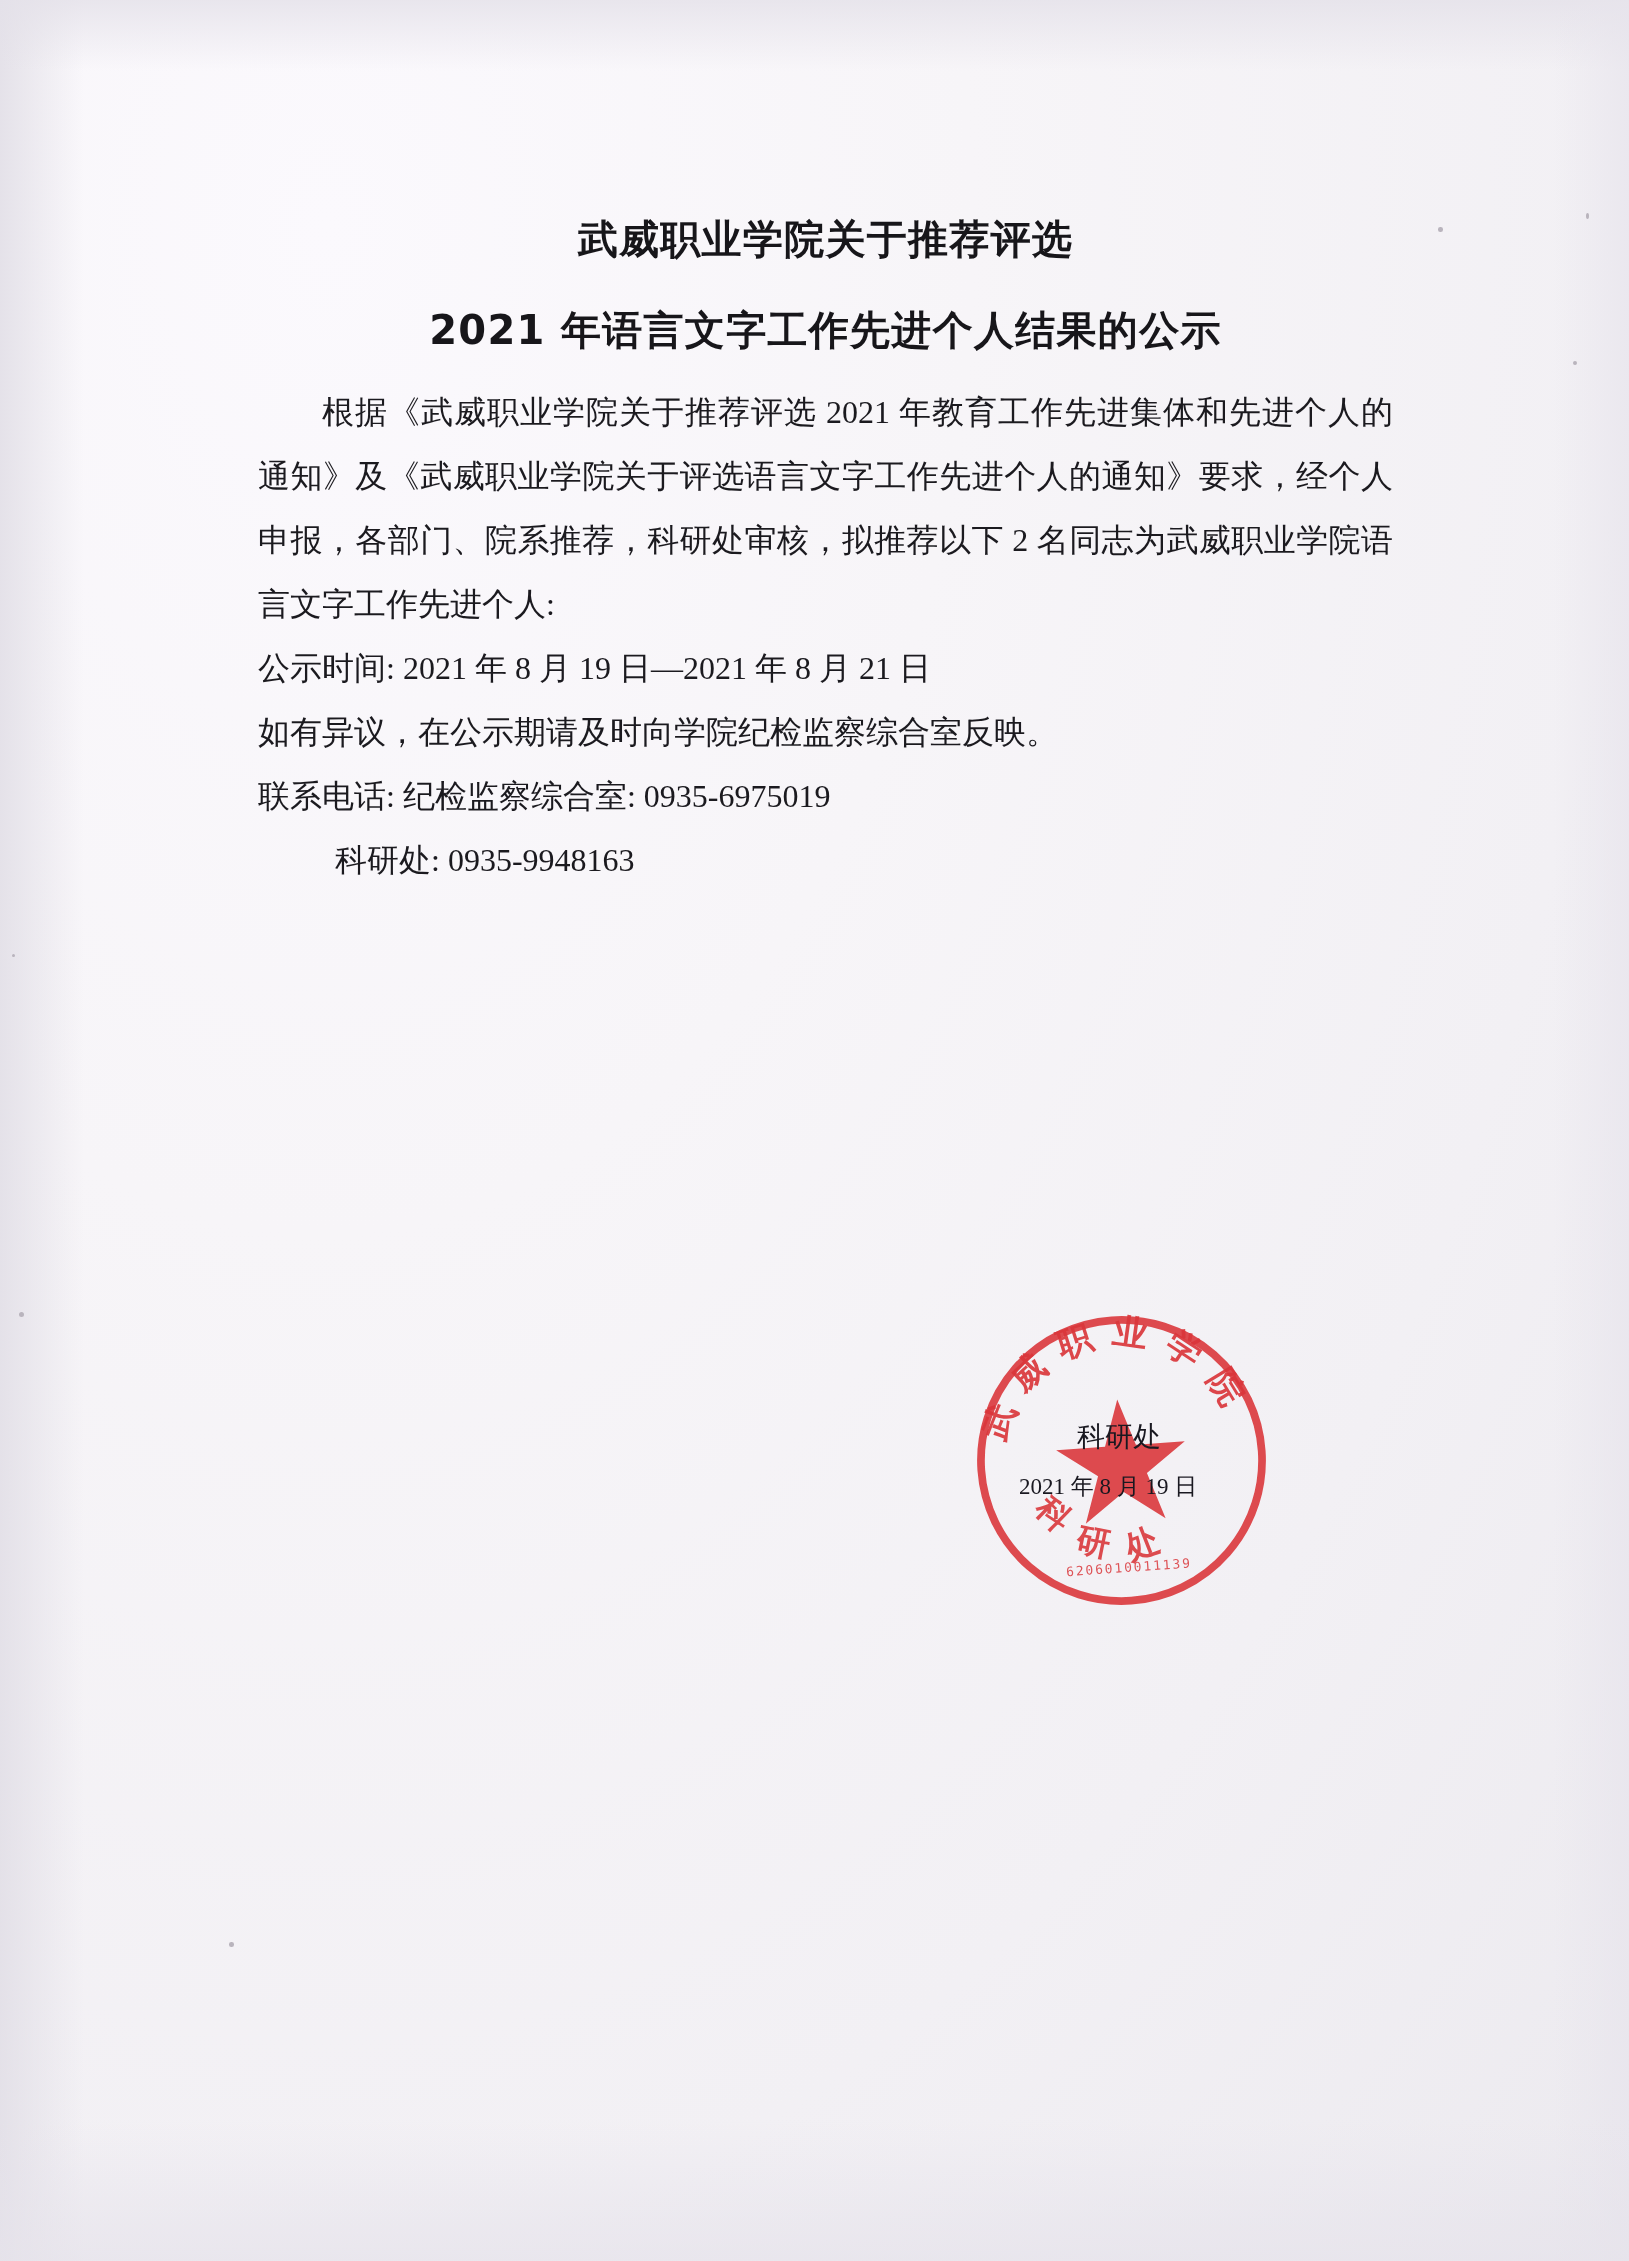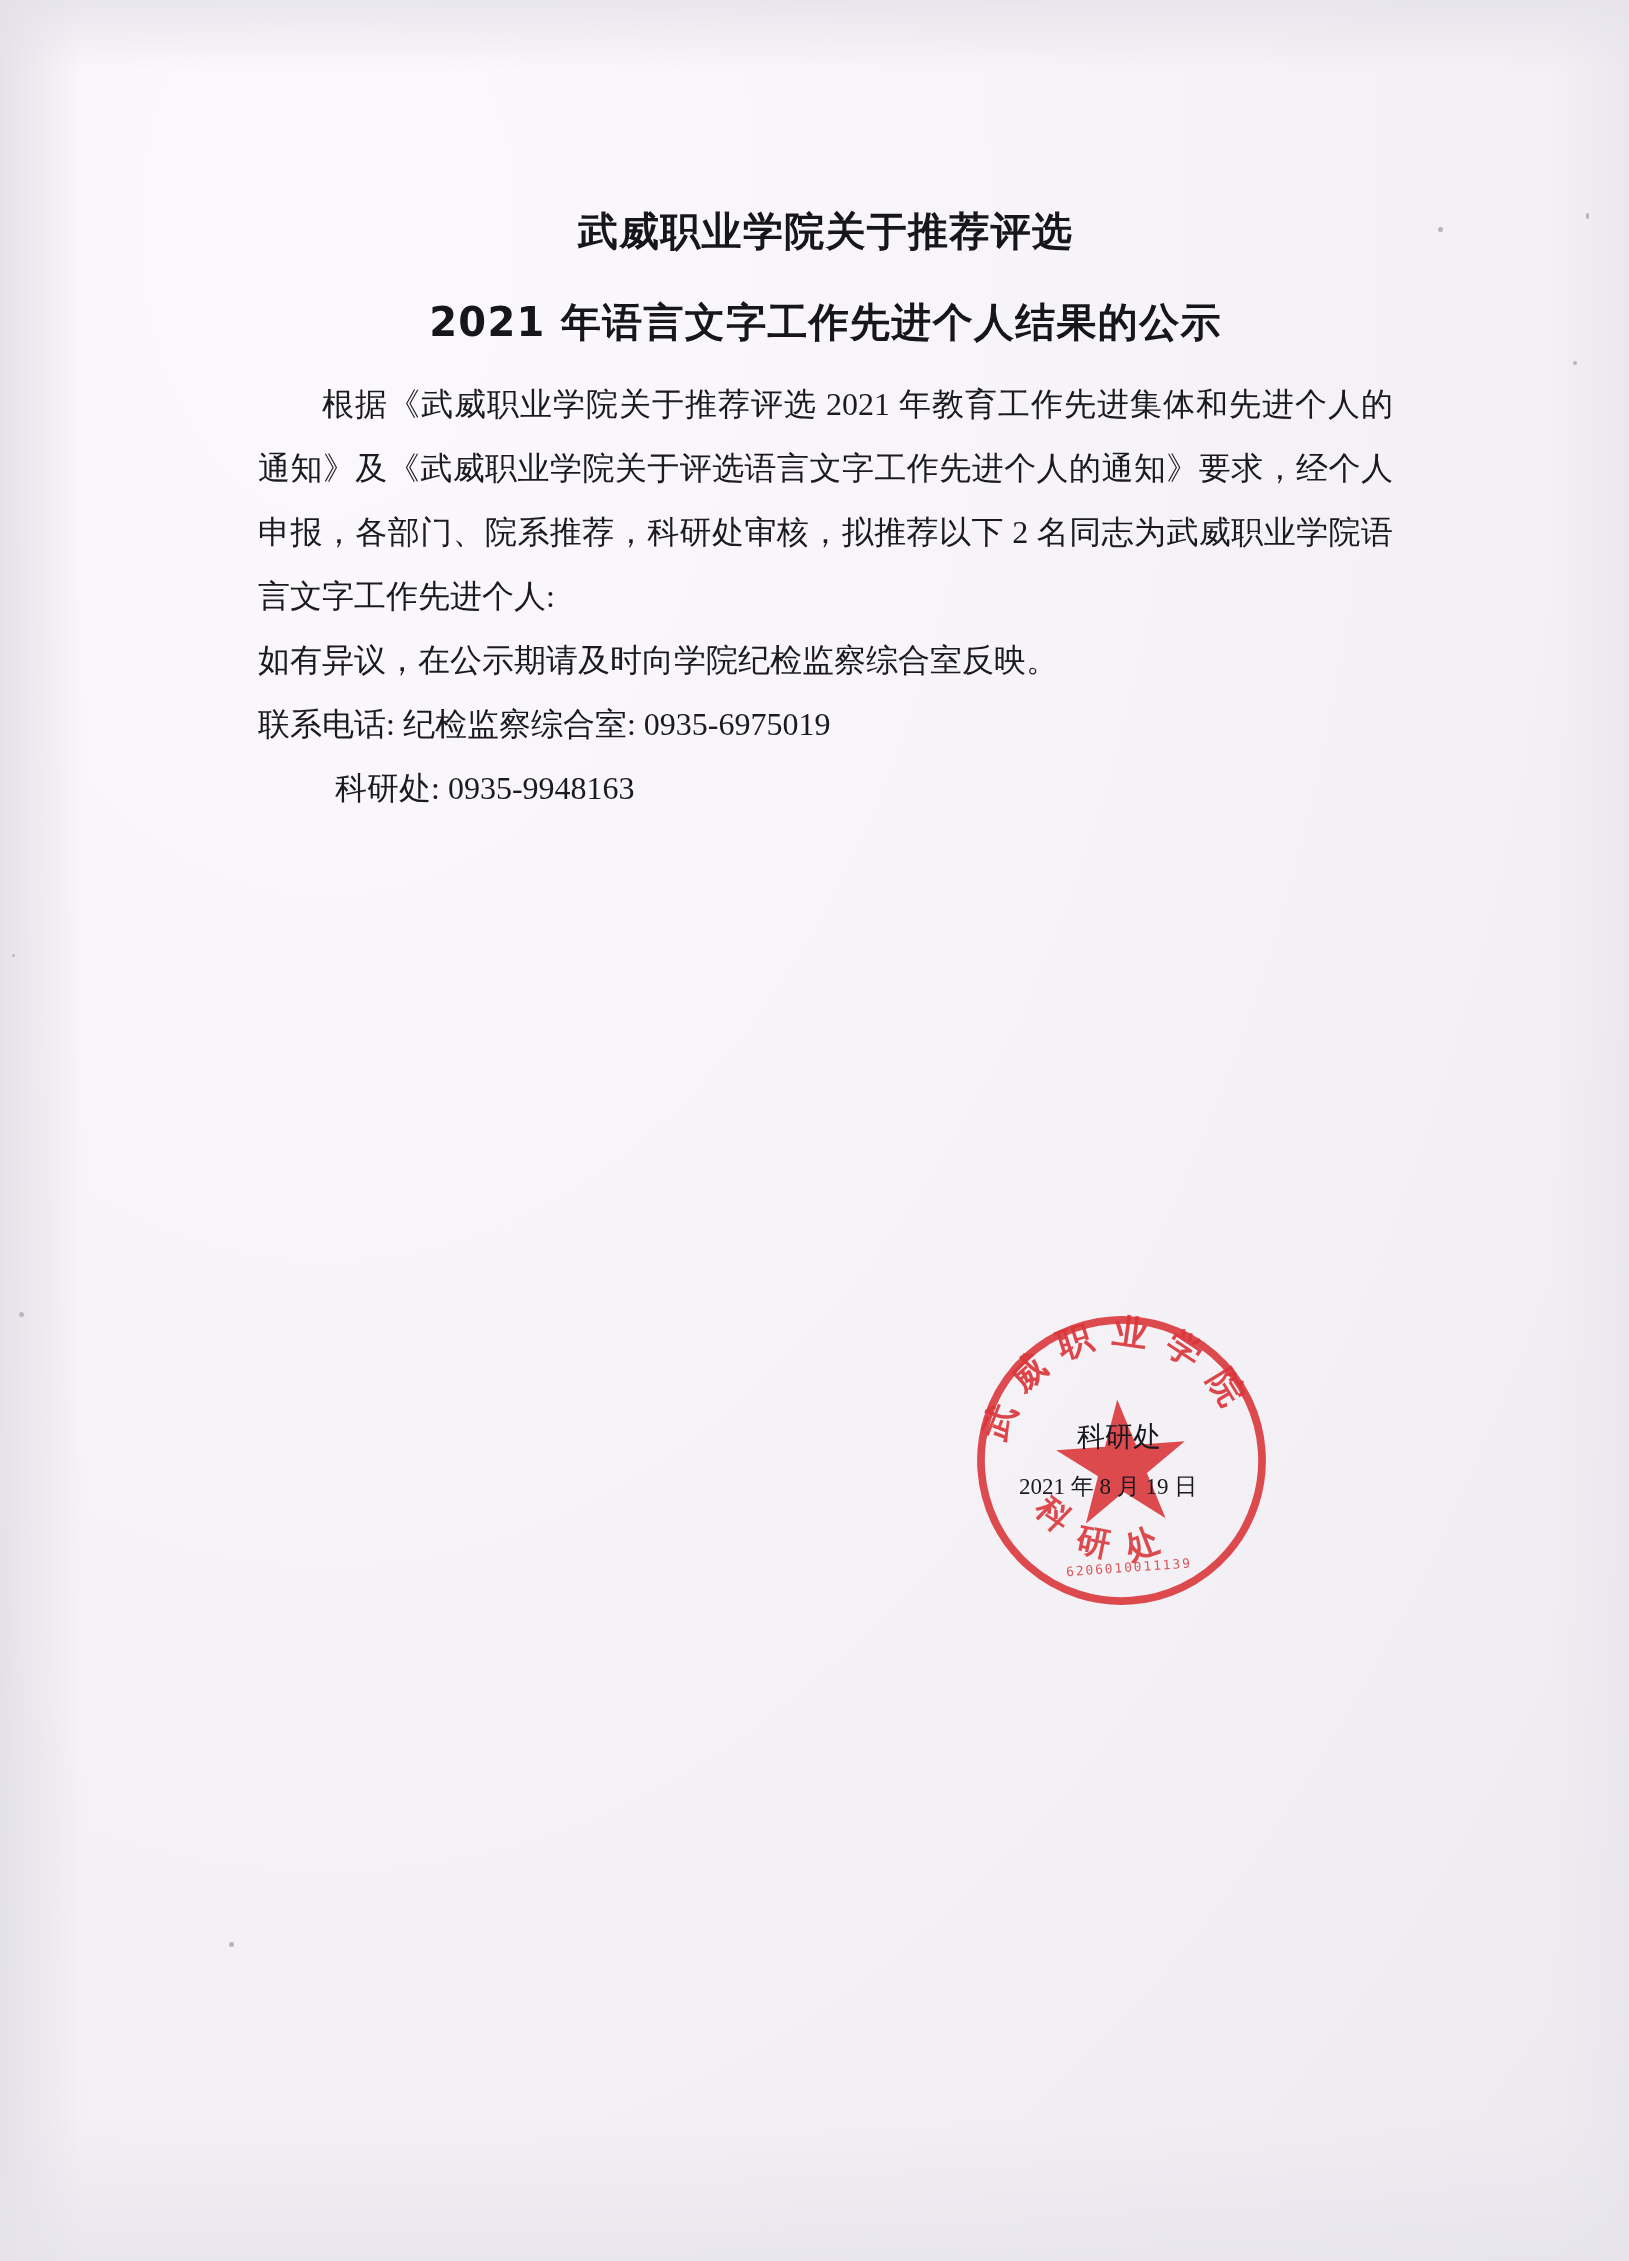--- a/index.html
+++ b/index.html
@@ -57,21 +57,21 @@
     position: absolute;
     background: #b9b4bd;
     border-radius: 50%;
     pointer-events: none;
   }
 
   
   .doc-body {
     position: absolute;
     left: 258px;
-    top: 205px;
+    top: 213px;
     width: 1135px;
   }
 
   .title-line {
     text-align: center;
     font-family: "DejaVu Sans", "Liberation Sans", sans-serif;
     font-weight: bold;
     color: #17161a;
     letter-spacing: 1.3px;
   }
@@ -175,20 +175,21 @@
   <div class="doc-body">
 
     <div class="title-line title-1">武威职业学院关于推荐评选</div>
 
     <div class="title-line title-2">2021 年语言文字工作先进个人结果的公示</div>
 
 
     <div class="para">根据《武威职业学院关于推荐评选 2021 年教育工作先进集体和先进个人的通知》及《武威职业学院关于评选语言文字工作先进个人的通知》要求，经个人申报，各部门、院系推荐，科研处审核，拟推荐以下 2 名同志为武威职业学院语言文字工作先进个人:</div>
 
 
+    <div class="info-line">公示时间: 2021 年 8 月 19 日—2021 年 8 月 21 日</div>
 
     <div class="info-line">如有异议，在公示期请及时向学院纪检监察综合室反映。</div>
 
     <div class="info-line">联系电话: 纪检监察综合室: 0935-6975019</div>
 
     <div class="info-line indent">科研处: 0935-9948163</div>
 
   </div>
 
   <div class="sign-block">

